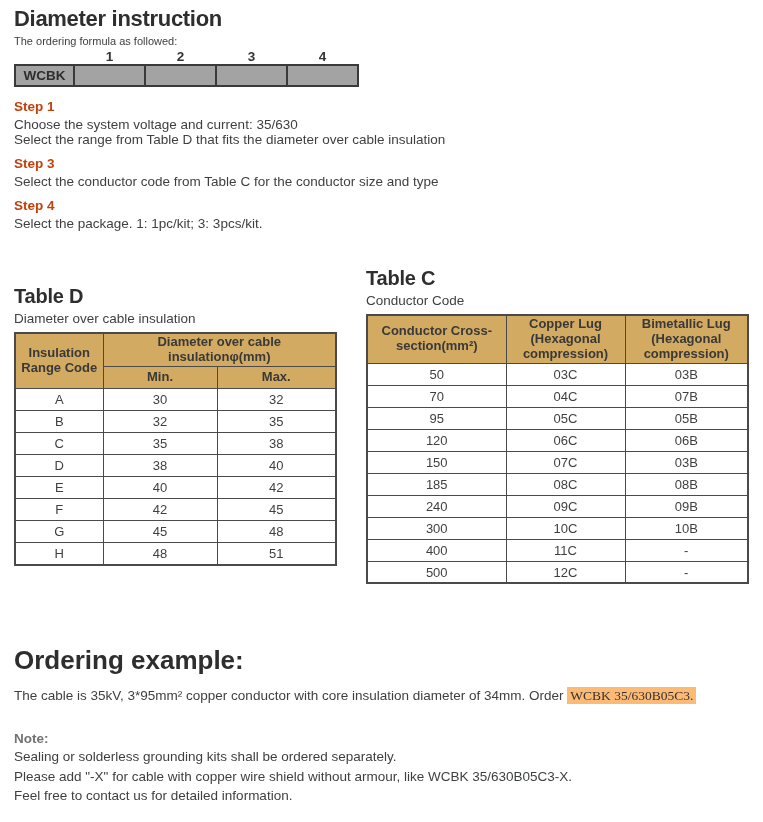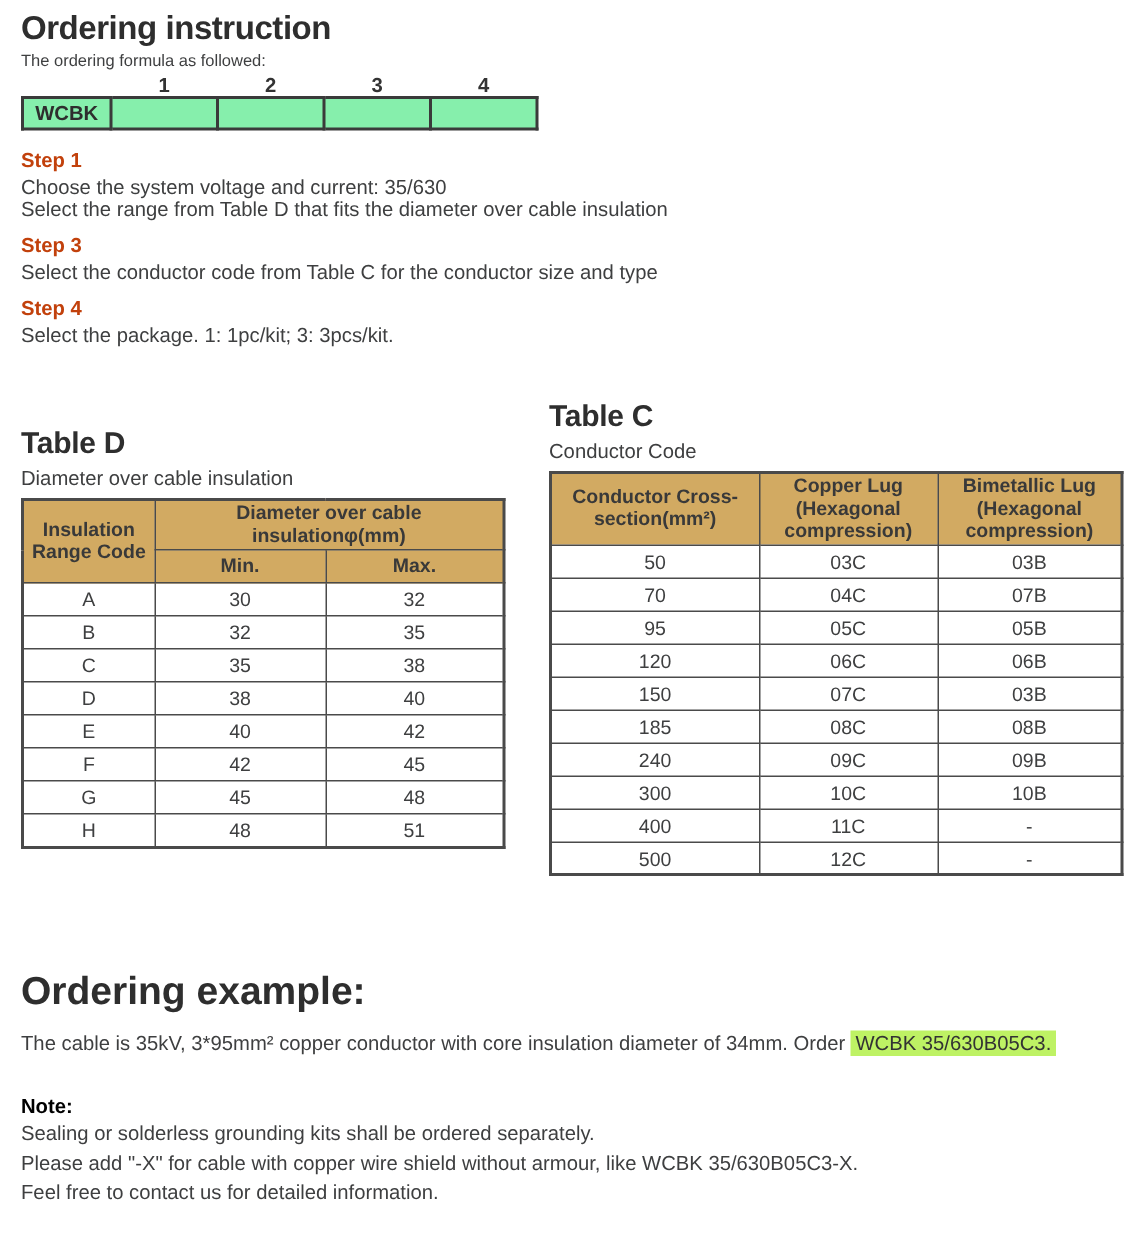--- a/index.html
+++ b/index.html
@@ -18,21 +18,21 @@
   }
   .formula-intro { font-size: 11px; margin: 0 0 1px 0; }
 
   .formula-table { border-collapse: collapse; }
   .formula-table td { padding: 0; }
   .formula-table .num-cell {
     border: none; font-weight: bold; font-size: 13.5px;
     text-align: center; color: #333; height: 17px; vertical-align: bottom;
   }
   .formula-table .box-cell {
-    border: 2px solid #3a3a3a; background: #86efac;
+    border: 2px solid #3a3a3a; background: #a3a3a3;
     width: 71px; height: 21px; text-align: center;
   }
   .formula-table .prefix-cell {
     width: 59px; font-weight: bold; font-size: 13.5px; color: #2e2e2e;
   }
 
   .steps { margin-top: 12px; }
   .step-label { font-size: 13.5px; font-weight: bold; color: #c2410c; margin: 9px 0 3px 0; }
   .step-text { font-size: 13.5px; margin: 0; }
 
@@ -53,32 +53,32 @@
   .table-d .col-code { width: 88px; }
   .table-d .col-min  { width: 114px; }
   .table-d .col-max  { width: 119px; }
   .table-c .col-size { width: 139px; }
   .table-c .col-cu   { width: 119px; }
   .table-c .col-bi   { width: 123px; }
   .table-c th { height: 46px; }
 
   .example-title { font-size: 26px; font-weight: bold; color: #2e2e2e; margin: 61px 0 12px 0; }
   .example-text { font-size: 13.5px; margin: 0; }
-  .highlight { background: #bef264; color: #333; padding: 1px 3px; }
+  .highlight { background: #fdba74; color: #333; padding: 1px 3px; font-family: Liberation Serif, serif; }
 
   .note-block { margin-top: 27px; }
-  .note-label { font-size: 13.5px; font-weight: bold; color: #000000; margin: 0 0 3px 0; }
+  .note-label { font-size: 13.5px; font-weight: bold; color: #737373; margin: 0 0 3px 0; }
   .note-line { font-size: 13.5px; margin: 0 0 4.5px 0; }
 </style>
 </head>
 <body>
 
 <div class="page">
 
-  <h1 class="page-title">Ordering instruction</h1>
+  <h1 class="page-title">Diameter instruction</h1>
   <p class="formula-intro">The ordering formula as followed:</p>
 
   <table class="formula-table">
     <tbody>
         <tr>
       <td class="num-cell"></td>
       <td class="num-cell">1</td>
       <td class="num-cell">2</td>
       <td class="num-cell">3</td>
       <td class="num-cell">4</td>

